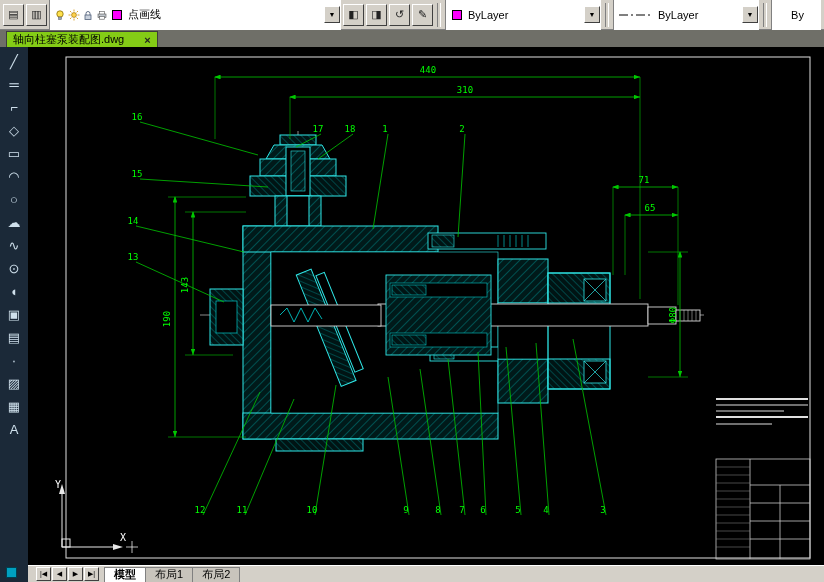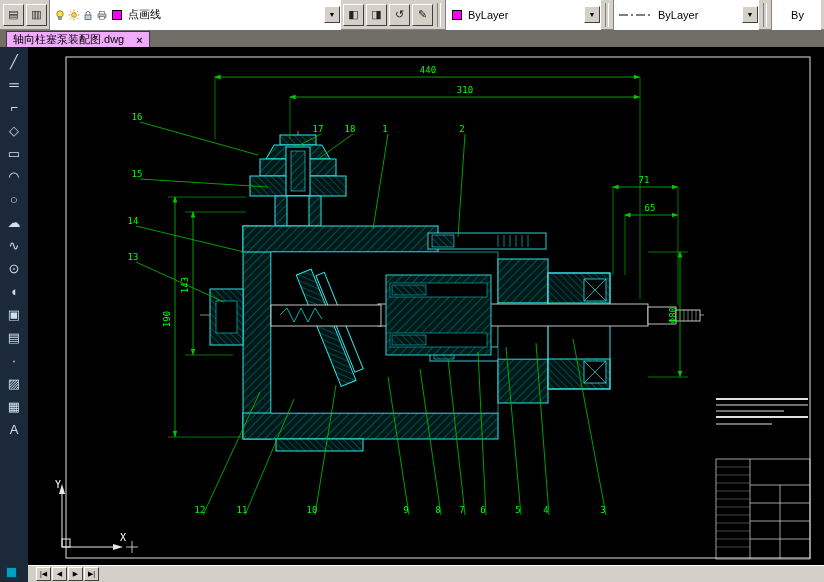--- a/index.html
+++ b/index.html
@@ -24,22 +24,22 @@
   .licon { width:14px; height:14px; display:flex; align-items:center; justify-content:center; flex:none; }
   .layercombo { width:292px; }
   .colorcombo { width:156px; }
   .ltcombo { width:146px; }
   .lwcombo { flex:1; min-width:0;justify-content:center; }
   .sep { width:4px; height:24px; border-left:1px solid #808080; border-right:1px solid #ffffff; margin:0 2px; flex:none; }
 
   
   .tabbar { position:absolute; left:0; top:30px; width:824px; height:17px;
     background:#6f6f68; display:flex; align-items:flex-end; padding-left:6px; }
-  .filetab { background:#f0abfc; border:1px solid #3c3c3c; border-bottom:none;
-    height:16px; display:flex; align-items:center; gap:12px; font-size:11px; padding:4px 6px; }
+  .filetab { background:#84cc16; border:1px solid #3c3c3c; border-bottom:none;
+    height:16px; display:flex; align-items:center; gap:20px; font-size:11px; padding:4px 6px; }
   .closex { font-size:11px; font-weight:bold; color:#222; cursor:default; }
 
   
   .palette { position:absolute; left:0; top:47px; width:28px; height:535px;
     background:#1b2938; display:flex; flex-direction:column; align-items:center;
     padding-top:3px; gap:1px; }
   .tool { width:24px; height:22px; color:#cfe0ec; font-size:13px; line-height:1;
     display:flex; align-items:center; justify-content:center; cursor:default; }
 
   
@@ -394,15 +394,20 @@
       </svg>
   </div>
 
   <div class="statusbar">
     <div class="tabsgroup" style="gap:1px;">
         <div class="navbtn">|◀</div>
         <div class="navbtn">◀</div>
         <div class="navbtn">▶</div>
         <div class="navbtn">▶|</div>
       </div>
+    <div class="tabsgroup">
+        <div class="ltab active">模型</div>
+        <div class="ltab">布局1</div>
+        <div class="ltab">布局2</div>
+      </div>
   </div>
 
 </div>
 
 </body></html>

